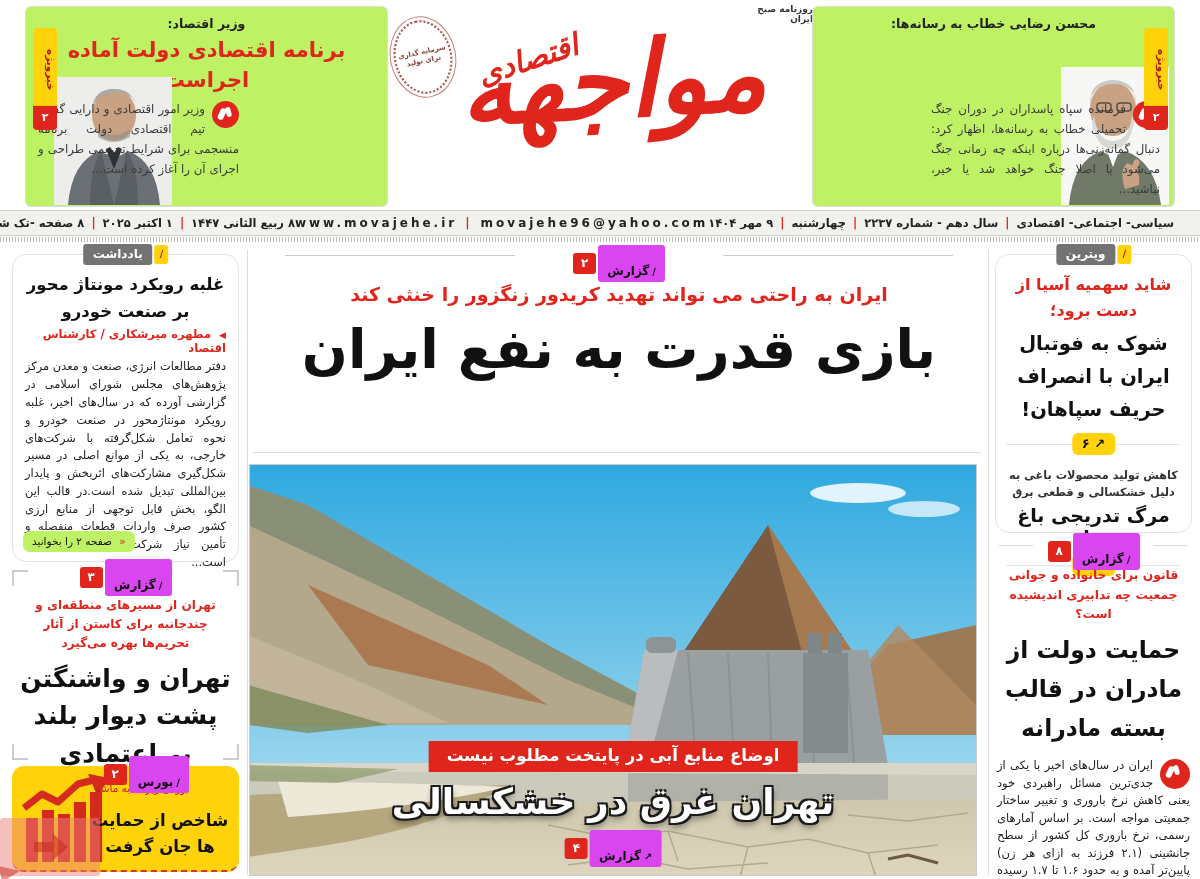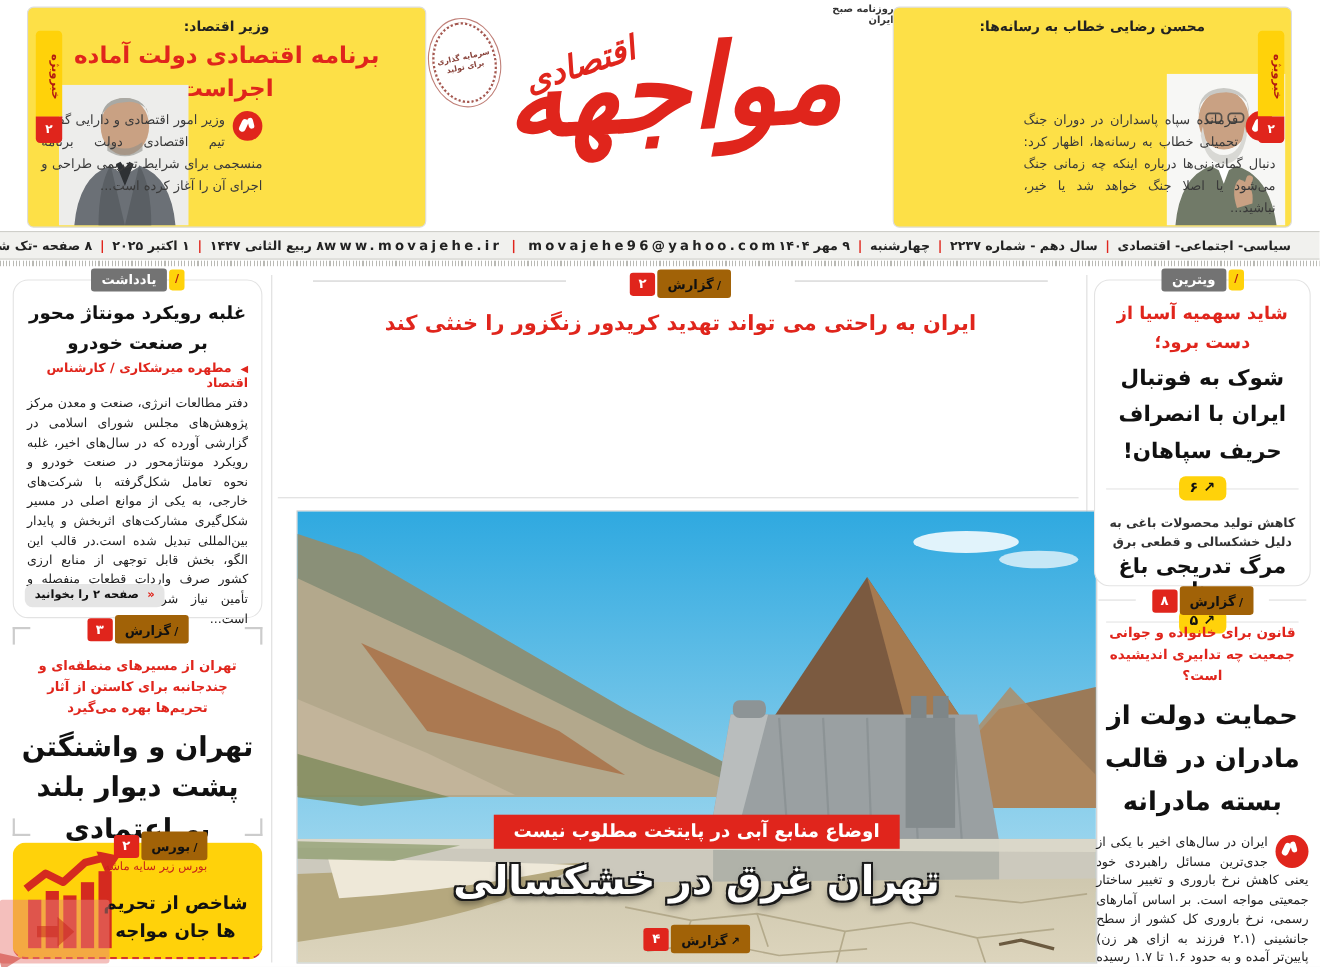--- a/index.html
+++ b/index.html
@@ -1,34 +1,34 @@
 <!DOCTYPE html>
 <html lang="fa" dir="rtl"><head>
 <meta charset="utf-8">
 <style>
   html,body{margin:0;padding:0;background:#e9e9e9;}
   *{box-sizing:border-box;font-family:"DejaVu Sans",sans-serif;}
   #page{position:relative;width:1200px;height:879px;background:#fff;overflow:hidden;direction:rtl;margin:0 auto;}
 
   
   .tagA{position:absolute;display:inline-flex;direction:rtl;align-items:center;font-weight:bold;font-size:12px;line-height:1;z-index:5;}
-  .tagA .lbl{background:#a16207;color:#111;padding:8px 9px 5px;border-radius:3px;}
+  .tagA .lbl{background:#d946ef;color:#111;padding:20px 9px 5px;border-radius:3px;}
   .tagA .lbl .slash{color:#111;font-size:10px;margin-left:3px;}
   .tagA .num{background:#e0251c;color:#fff;padding:4px 8px 5px;border-radius:3px;margin-right:2px;}
   .tagB{position:absolute;display:inline-flex;direction:rtl;align-items:center;font-weight:bold;font-size:12px;line-height:1;z-index:5;}
   .tagB .slashpart{background:#ffd20a;color:#b31b12;padding:4px 5px 5px;border-radius:3px;font-size:10px;}
   .tagB .lblred{background:#737373;color:#fff;padding:4px 10px 5px;border-radius:3px;margin-right:2px;}
 
   
   .vtab{position:absolute;width:24px;height:104px;z-index:6;}
   .vtab .vlabel{display:block;width:24px;height:78px;background:#ffd20a;border-radius:4px 4px 0 0;color:#b31b12;font-size:10.5px;font-weight:bold;writing-mode:vertical-rl;text-align:center;padding-top:6px;}
   .vtab .vnum{display:block;width:24px;height:24px;background:#e0251c;color:#fff;font-size:11px;font-weight:bold;text-align:center;line-height:24px;border-radius:0 0 4px 4px;}
 
   
-  .topcard{position:absolute;top:6px;width:363px;height:201px;border:1px solid #ddd;border-radius:6px;background:#fde047;}
+  .topcard{position:absolute;top:6px;width:363px;height:201px;border:1px solid #ddd;border-radius:6px;background:#bef264;}
   .topcard .kick{position:absolute;top:9px;left:0;right:0;text-align:center;font-size:12.5px;font-weight:bold;color:#222;}
   .topcard .head{position:absolute;top:28px;left:0;right:0;text-align:center;font-size:21px;font-weight:bold;color:#e0251c;line-height:1.45;}
   .topcard .body{position:absolute;font-size:11.8px;line-height:1.7;color:#3a3a3a;text-align:justify;}
   .qicon{width:27px;height:27px;border-radius:50%;background:#e0251c;display:inline-block;float:right;margin:2px 0 2px 7px;position:relative;}
   .qicon::before{content:"";position:absolute;left:7px;top:7px;width:6px;height:12px;background:#fff;border-radius:3px;transform:rotate(25deg);}
   .qicon::after{content:"";position:absolute;left:14px;top:6px;width:5px;height:10px;background:#fff;border-radius:3px;transform:rotate(-15deg);}
   .portrait{position:absolute;bottom:1px;}
 
   
   #masthead{position:absolute;left:388px;top:0;width:425px;height:206px;overflow:hidden;}
@@ -48,21 +48,21 @@
 
   
   .vline{position:absolute;top:250px;bottom:4px;width:1px;background:#ddd;}
 
   
   #note-card{position:absolute;left:12px;top:254px;width:227px;height:308px;border:1.5px solid #e3e3e3;border-radius:14px;background:#fff;}
   #note-card .head{margin:16px 10px 2px;text-align:center;font-size:16.5px;font-weight:bold;color:#111;line-height:1.65;}
   #note-card .byline{margin:2px 12px;color:#e0251c;font-size:11.5px;font-weight:bold;text-align:right;}
   #note-card .byline .mk{font-size:9px;margin-left:4px;}
   #note-card .body{margin:3px 12px;font-size:11.4px;line-height:1.56;color:#222;text-align:justify;}
-  #note-foot{position:absolute;left:10px;bottom:9px;background:#e5e5e5;border-radius:7px;padding:4px 9px 5px;font-size:10.5px;font-weight:bold;color:#111;}
+  #note-foot{position:absolute;left:10px;bottom:9px;background:#bef264;border-radius:7px;padding:4px 9px 5px;font-size:10.5px;font-weight:normal;color:#111;}
   #note-foot .mk{color:#e0251c;margin-left:4px;}
 
   #r3-card{position:absolute;left:12px;top:570px;width:227px;height:190px;background:#fff;}
   .corner{position:absolute;width:16px;height:16px;border:0 solid #ccc;}
   .c-tl{left:0;top:0;border-left-width:2px;border-top-width:2px;}
   .c-tr{right:0;top:0;border-right-width:2px;border-top-width:2px;}
   .c-bl{left:0;bottom:0;border-left-width:2px;border-bottom-width:2px;}
   .c-br{right:0;bottom:0;border-right-width:2px;border-bottom-width:2px;}
   #r3-card .kick{margin:26px 8px 0;text-align:center;color:#e0251c;font-size:12px;font-weight:bold;line-height:1.6;}
   #r3-card .head{margin:6px 4px 0;text-align:center;color:#111;font-size:25px;font-weight:bold;line-height:1.5;}
@@ -76,21 +76,21 @@
   #watermark::after{content:"";position:absolute;left:-2px;bottom:-6px;width:22px;height:16px;background:rgba(200,40,30,.5);clip-path:polygon(0 0,100% 30%,20% 100%);}
 
   
   #lead-tagrow{position:absolute;left:255px;top:249px;width:728px;height:12px;}
   #lead-tagrow .line{position:absolute;top:6px;height:1px;background:#ccc;width:230px;}
   #lead-kicker{position:absolute;left:255px;top:283px;width:728px;text-align:center;color:#e0251c;font-size:19px;font-weight:bold;}
   #lead-head{position:absolute;left:255px;top:318px;width:728px;text-align:center;color:#111;font-size:54px;font-weight:bold;white-space:nowrap;}
   #lead-sep{position:absolute;left:253px;top:452px;width:728px;height:1px;background:#ddd;}
 
   
-  #photo{position:absolute;left:270px;top:464px;width:728px;height:412px;border:1px solid #ccc;overflow:hidden;}
+  #photo{position:absolute;left:249px;top:464px;width:728px;height:412px;border:1px solid #ccc;overflow:hidden;}
   #photo-caption{position:absolute;left:50%;transform:translateX(-50%);top:276px;background:#e0251c;color:#fff;font-size:16.5px;font-weight:bold;padding:5px 18px 7px;white-space:nowrap;z-index:4;}
   #photo-head{position:absolute;left:0;right:0;top:316px;text-align:center;color:#fff;font-size:36px;font-weight:bold;z-index:4;
     text-shadow:-2px -2px 0 #1a1a1a,2px -2px 0 #1a1a1a,-2px 2px 0 #1a1a1a,2px 2px 0 #1a1a1a,0 4px 7px rgba(0,0,0,.55);}
   #photo .tagA{left:50%;transform:translateX(-50%);bottom:8px;top:auto;}
 
   
   #vitrine{position:absolute;left:995px;top:254px;width:197px;height:279px;border:1.5px solid #e3e3e3;border-radius:14px;background:#fff;}
   #vitrine .kick{margin:17px 8px 0;text-align:center;color:#e0251c;font-size:16px;font-weight:bold;line-height:1.6;}
   #vitrine .head{margin:4px 6px 0;text-align:center;color:#111;font-size:19.5px;font-weight:bold;line-height:1.7;}
   .badge-row{position:relative;height:24px;margin:6px 10px 0;}
@@ -236,33 +236,34 @@
         <rect x="6" y="44" width="12" height="44" fill="#d42a1f"></rect>
         <rect x="22" y="36" width="12" height="52" fill="#d42a1f"></rect>
         <rect x="38" y="40" width="12" height="48" fill="#d42a1f"></rect>
         <rect x="54" y="28" width="12" height="60" fill="#d42a1f"></rect>
         <rect x="70" y="18" width="12" height="70" fill="#d42a1f"></rect>
         <path d="M4 34 L22 20 L38 28 L58 10 L74 6" fill="none" stroke="#d42a1f" stroke-width="7" stroke-linejoin="round"></path>
         <path d="M66 2 L88 2 L80 22 Z" fill="#d42a1f" transform="rotate(12 78 10)"></path>
       </svg>
     </div>
     <div class="kick">بورس زیر سایه ماشه</div>
-    <div class="head">شاخص از تحریم ها جان مواجه</div>
+    <div class="head">شاخص از حمایت ها جان گرفت</div>
   </div>
   <div id="watermark"></div>
 
   <div id="lead-tagrow">
     <span class="line" style="left:30px;"></span>
     <span class="line" style="right:30px;"></span>
     <span class="tagA" style="top:-4px;left:50%;transform:translateX(-50%);">
       <span class="lbl"><span class="slash">∕</span><span>گزارش</span></span>
       <span class="num">۲</span>
     </span>
   </div>
   <div id="lead-kicker">ایران به راحتی می تواند  تهدید کریدور زنگزور را خنثی کند</div>
+  <div id="lead-head">بازی قدرت به نفع ایران</div>
   <div id="lead-sep"></div>
 
   <div id="photo">
     <svg width="728" height="412" viewBox="0 0 728 412" preserveAspectRatio="none">
       <defs>
         <linearGradient id="sky" x1="0" y1="0" x2="0" y2="1">
           <stop offset="0" stop-color="#2fa9e0"></stop>
             <stop offset="1" stop-color="#bfe4f2"></stop>
         </linearGradient>
         <linearGradient id="mud" x1="0" y1="0" x2="0" y2="1">

